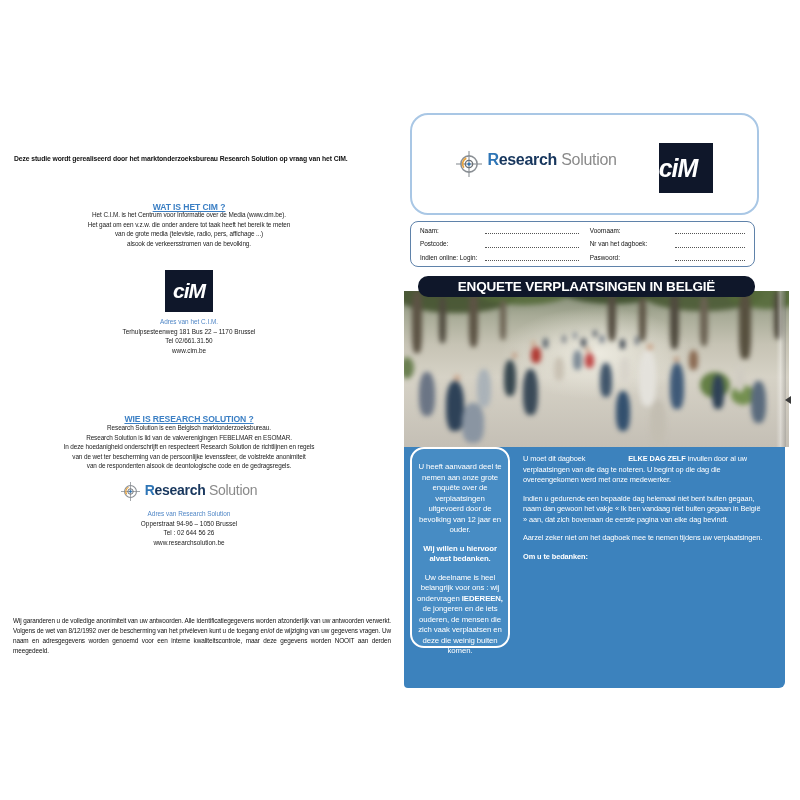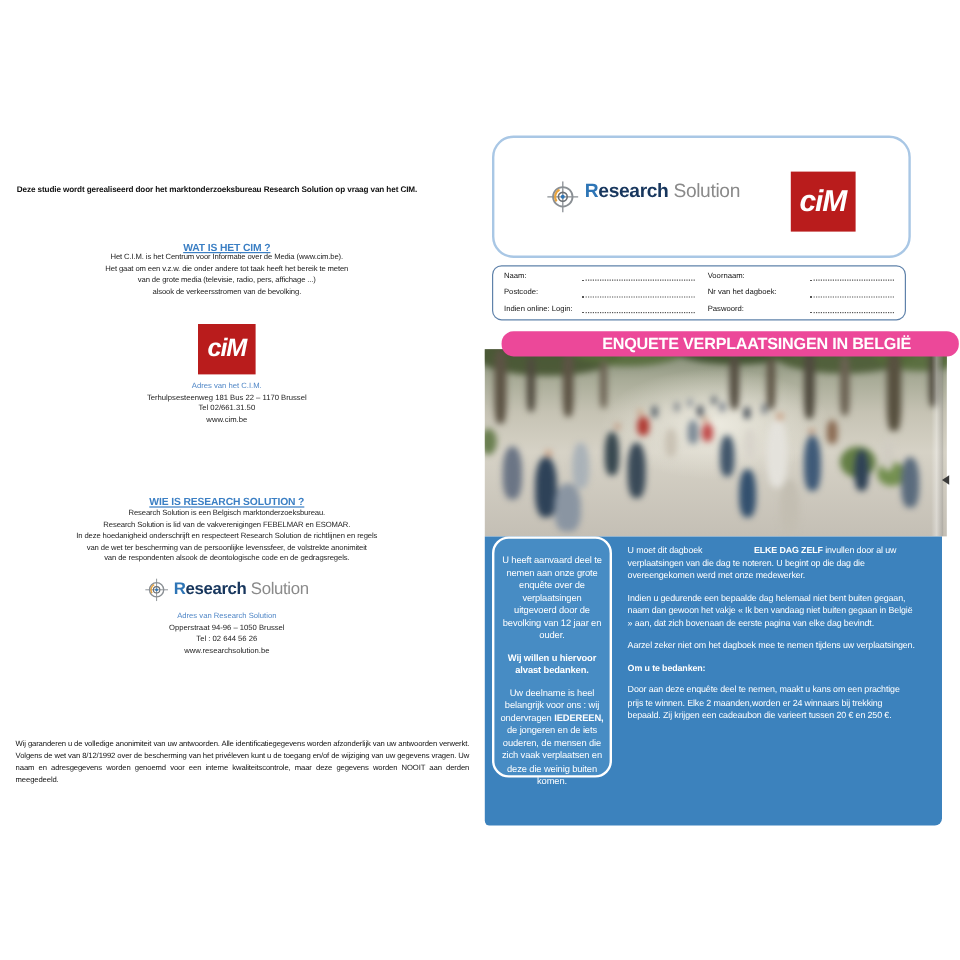--- a/index.html
+++ b/index.html
@@ -8,21 +8,21 @@
     font-family:"Liberation Sans", sans-serif;color:#111;
     -webkit-font-smoothing:antialiased;
   }
   .abs{position:absolute;}
 
   
   .intro{left:14px;top:155px;width:370px;font-size:6.8px;font-weight:bold;letter-spacing:-0.1px;}
   .left-col{left:0;width:378px;text-align:center;}
   .sec-heading{font-size:8.6px;font-weight:bold;color:#3b7fc4;text-decoration:underline;letter-spacing:-0.1px;}
   .sec-body{font-size:6.4px;line-height:1.5;color:#222;letter-spacing:-0.1px;}
-  .cim-box{display:inline-block;background:#b91c1c;color:#fff;text-align:center;}
+  .cim-box{display:inline-block;background:#0f172a;color:#fff;}
   .cim-box-sm{width:48px;height:42px;line-height:42px;font-size:21px;}
   .cim-box-lg{width:54px;height:50px;line-height:50px;font-size:25px;}
   .cim-text{font-weight:bold;letter-spacing:-1px;font-style:italic;}
   .addr-label{font-size:6.4px;color:#4f86c6;line-height:1.5;}
   .addr-line{font-size:6.4px;color:#222;line-height:1.5;}
   .rs-logo{display:flex;justify-content:center;gap:5px;}
   .rs-research{font-weight:bold;color:#17365d;}
   .rs-r{color:#2e75b6;}
   .rs-solution{color:#8a8a8a;}
   .rs-sm .rs-text{font-size:14px;letter-spacing:-0.3px;}
@@ -35,23 +35,23 @@
     justify-content:center;gap:42px;}
   .form-box{left:410px;top:221px;width:345px;height:46px;background:#fff;
     border:1px solid #5f82aa;border-radius:8px;padding:5px 9px;box-sizing:border-box;
     display:flex;flex-direction:column;justify-content:space-between;}
   .form-row{display:flex;align-items:flex-end;font-size:6.4px;color:#111;line-height:1.1;}
   .f-label{white-space:nowrap;min-width:62px;}
   .f-label2{white-space:nowrap;width:82px;margin-left:8px;}
   .dots{flex:1.2;border-bottom:1px dotted #555;height:6px;margin:0 3px;}
   .dots2{flex:0.9;border-bottom:1px dotted #555;height:6px;margin:0 0 0 3px;}
 
-  .banner{left:418px;top:276px;width:337px;height:21px;background:#ec4899;border-radius:10px;
+  .banner{left:418px;top:276px;width:337px;height:21px;background:#0f172a;border-radius:10px;
     color:#fff;font-weight:bold;font-size:13.5px;line-height:21px;text-align:center;
-    letter-spacing:-0.2px;z-index:5;padding-left:44px;}
+    letter-spacing:-0.2px;z-index:5;}
 
   .cover{left:404px;top:291px;width:385px;height:397px;}
   .photo{position:absolute;left:0;top:0;width:385px;height:156px;overflow:hidden;
     background:linear-gradient(180deg,#7e8870 0%,#a8ab97 16%,#c6c3b4 34%,#d6d2c6 55%,#c4bfb5 100%);}
   .photo-light{position:absolute;left:25%;top:10%;width:50%;height:60%;
     background:radial-gradient(ellipse at center,rgba(240,238,228,0.9),rgba(240,238,228,0) 70%);}
   .blob{position:absolute;border-radius:45% 45% 38% 38%;}
   .blur-layer{position:absolute;inset:0;filter:blur(2.6px);}
   .fold{position:absolute;right:3px;top:0;bottom:0;width:10px;
     background:linear-gradient(90deg,rgba(255,255,255,0) 0%,rgba(255,255,255,0.35) 45%,rgba(110,110,110,0.28) 100%);}
@@ -238,15 +238,14 @@
     <p>U heeft aanvaard deel te nemen aan onze grote enquête over de verplaatsingen uitgevoerd door de bevolking van 12 jaar en ouder.</p>
     <p class="b">Wij willen u hiervoor alvast bedanken.</p>
     <p><span>Uw deelname is heel belangrijk voor ons : wij ondervragen </span><span class="b">IEDEREEN,</span><span> de jongeren en de iets ouderen, de mensen die zich vaak verplaatsen en deze die weinig buiten komen.</span></p>
   </div>
 
   <div class="panel-text">
     <p><span>U moet dit dagboek </span><b>ELKE DAG ZELF</b><span> invullen door al uw verplaatsingen van die dag te noteren. U begint op die dag die overeengekomen werd met onze medewerker.</span></p>
     <p>Indien u gedurende een bepaalde dag helemaal niet bent buiten gegaan, naam dan gewoon het vakje « Ik ben vandaag niet buiten gegaan in België » aan, dat zich bovenaan de eerste pagina van elke dag bevindt.</p>
     <p>Aarzel zeker niet om het dagboek mee te nemen tijdens uw verplaatsingen.</p>
     <p class="pt-head">Om u te bedanken:</p>
-    <p>Door aan deze enquête deel te nemen, maakt u kans om een prachtige prijs te winnen. Elke 2 maanden,worden er 24 winnaars bij trekking bepaald. Zij krijgen een cadeaubon die varieert tussen 20 € en 250 €.</p>
   </div>
 </div>
 
 </body></html>

